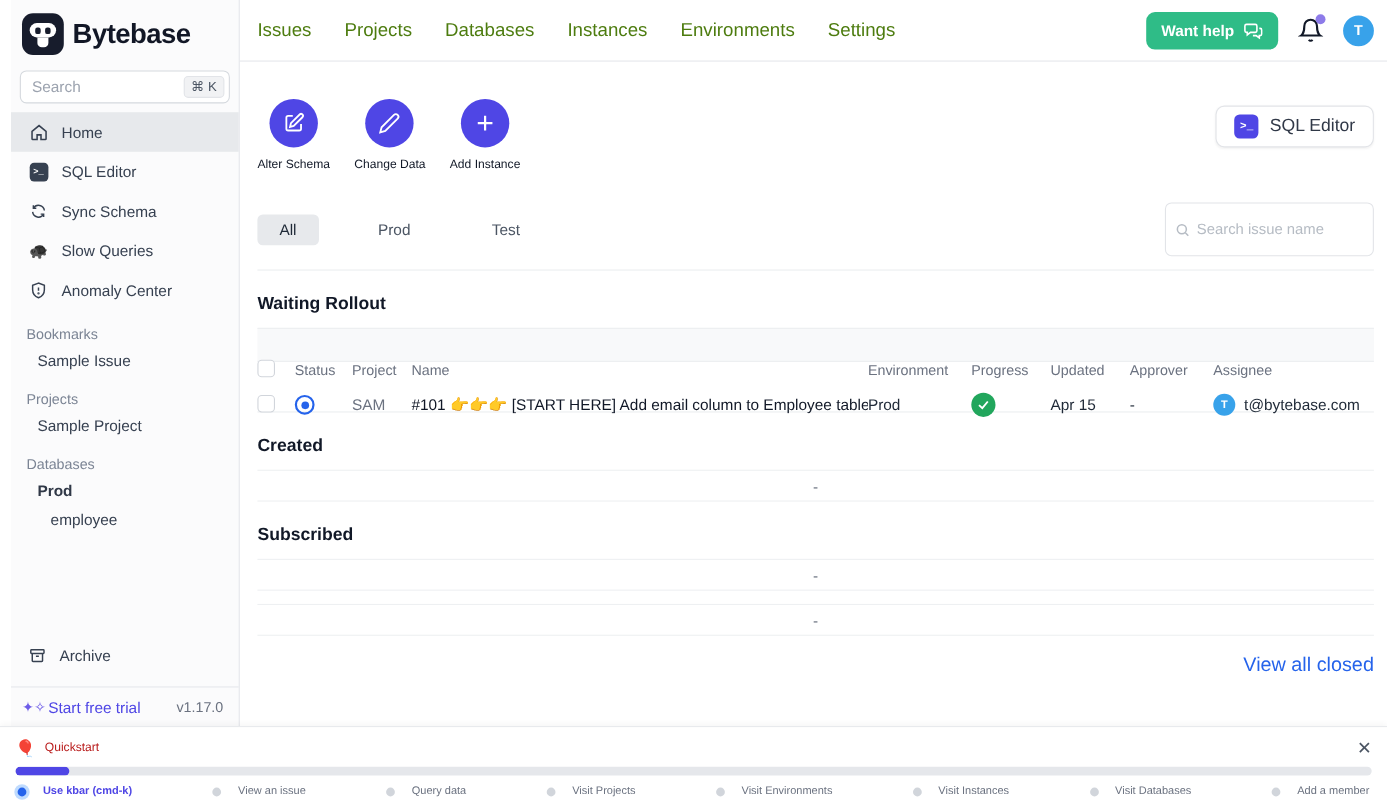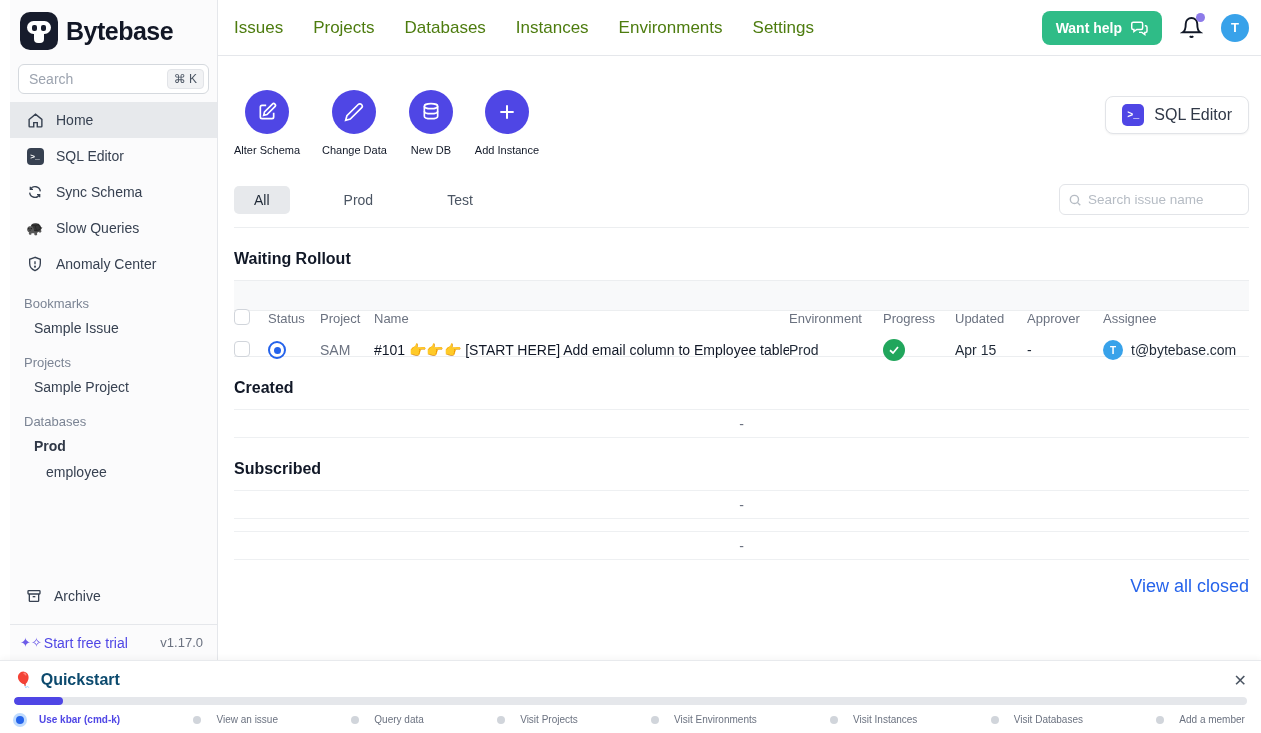--- a/index.html
+++ b/index.html
@@ -68,21 +68,21 @@
   .sql-editor-btn { margin-left: auto; margin-top: 6px; height: 38px; background: #fff; border: 1px solid #e2e4e8;
     border-radius: 8px; box-shadow: 0 1px 2px rgba(0,0,0,0.05); display: flex; align-items: center; gap: 10px;
     padding: 0 16px; font-size: 16px; color: #303847; font-weight: 500; cursor: pointer; font-family: inherit; }
   .sql-editor-ic { width: 22px; height: 22px; background: #4f46e5; border-radius: 5px; color: #fff;
     font-size: 10px; font-weight: 700; display: flex; align-items: center; justify-content: center; font-family: "Liberation Mono", monospace; }
 
   .tabs-row { display: flex; align-items: center; margin-top: 28px; padding-bottom: 12px; border-bottom: 1px solid #eceef0; }
   .tabs { display: flex; gap: 34px; align-items: center; }
   .tab { font-size: 14px; color: #4b5563; padding: 6px 20px; border-radius: 5px; cursor: pointer; }
   .tab.active { background: #e7e9ec; color: #1f2937; font-weight: 500; }
-  .issue-search { margin-left: auto; width: 190px; height: 31px; border: 1px solid #e2e4e8; border-radius: 6px;
+  .issue-search { margin-left: auto; width: 190px; height: 49px; border: 1px solid #e2e4e8; border-radius: 6px;
     display: flex; align-items: center; gap: 6px; padding: 0 8px; background: #fff; }
   .issue-search input { border: 0; outline: 0; flex: 1; min-width: 0; font-size: 13.5px; color: #374151; background: transparent; font-family: inherit; }
   .issue-search input::placeholder { color: #b6bcc4; }
 
   .section-title { font-size: 16px; font-weight: 700; color: #111827; margin-top: 22px; }
   .issue-table { margin-top: 12px; }
   .tgrid { display: grid; grid-template-columns: 34px 52px 54px 1fr 94px 72px 72px 76px 146px; align-items: center; }
   .thead { background: #f8f9fa; border-top: 1px solid #eceef0; border-bottom: 1px solid #eceef0; height: 31px;
     font-size: 13px; color: #6b7280; font-weight: 500; }
   .trow { height: 46px; border-bottom: 1px solid #eceef0; font-size: 14px; cursor: pointer; }
@@ -101,21 +101,21 @@
   .empty-row { margin-top: 12px; height: 29px; border-top: 1px solid #eef0f2; border-bottom: 1px solid #eef0f2;
     display: flex; align-items: center; justify-content: center; font-size: 14px; color: #6b7280; }
   .view-all { margin-top: 16px; text-align: right; }
   .view-all a { color: #2563eb; font-size: 18px; text-decoration: none; cursor: pointer; }
 
   
   .quickstart { height: 73px; border-top: 1px solid #e8eaed; box-shadow: 0 -2px 6px rgba(0,0,0,0.04);
     position: relative; background: #fff; padding-top: 7px; }
   .qs-title-row { display: flex; align-items: center; gap: 8px; padding: 0 14px; height: 24px; }
   .qs-balloon { font-size: 15px; }
-  .qs-title { font-size: 16px; font-weight: 700; color: #0c4a6e; }
+  .qs-title { font-size: 11px; font-weight: 400; color: #b91c1c; }
   .qs-close { position: absolute; right: 10px; top: 8px; font-size: 16px; color: #4b5563; cursor: pointer;
     background: none; border: 0; padding: 4px; line-height: 1; font-family: inherit; }
   .qs-track { margin: 5px 14px 0 14px; height: 8px; background: #e5e7eb; border-radius: 5px; overflow: hidden; }
   .qs-fill { height: 100%; background: #4f46e5; border-radius: 5px; }
   .qs-steps { display: flex; align-items: center; justify-content: space-between; padding: 0 16px; margin-top: 9px; }
   .qs-step { display: flex; align-items: center; gap: 15px; font-size: 10px; color: #6b7280; cursor: pointer; }
   .qs-step .dot { width: 8px; height: 8px; border-radius: 50%; background: #d1d5db; flex-shrink: 0; }
   .qs-step.active { color: #4f46e5; font-weight: 700; }
   .qs-step.active .dot { background: #2563eb; box-shadow: 0 0 0 3px #bfdbfe; }
 
@@ -261,30 +261,20 @@
               </div>
               <div class="qa-label">Alter Schema</div>
             </div>
             <div class="qa-item">
               <div class="qa-circle">
                 <svg width="20" height="20" viewBox="0 0 24 24" fill="none" stroke="#fff" stroke-width="2">
                     <path d="M17 3a2.8 2.8 0 1 1 4 4L7.5 20.5 2 22l1.5-5.5z"></path>
                   </svg>
               </div>
               <div class="qa-label">Change Data</div>
-            </div>
-            <div class="qa-item">
-              <div class="qa-circle">
-                <svg width="20" height="20" viewBox="0 0 24 24" fill="none" stroke="#fff" stroke-width="2">
-                    <ellipse cx="12" cy="5" rx="8" ry="3"></ellipse>
-                    <path d="M4 5v6c0 1.7 3.6 3 8 3s8-1.3 8-3V5"></path>
-                    <path d="M4 11v6c0 1.7 3.6 3 8 3s8-1.3 8-3v-6"></path>
-                  </svg>
-              </div>
-              <div class="qa-label">New DB</div>
             </div>
             <div class="qa-item">
               <div class="qa-circle">
                 <svg width="20" height="20" viewBox="0 0 24 24" fill="none" stroke="#fff" stroke-width="2.4">
                     <line x1="12" y1="4" x2="12" y2="20"></line>
                     <line x1="4" y1="12" x2="20" y2="12"></line>
                   </svg>
               </div>
               <div class="qa-label">Add Instance</div>
             </div>

